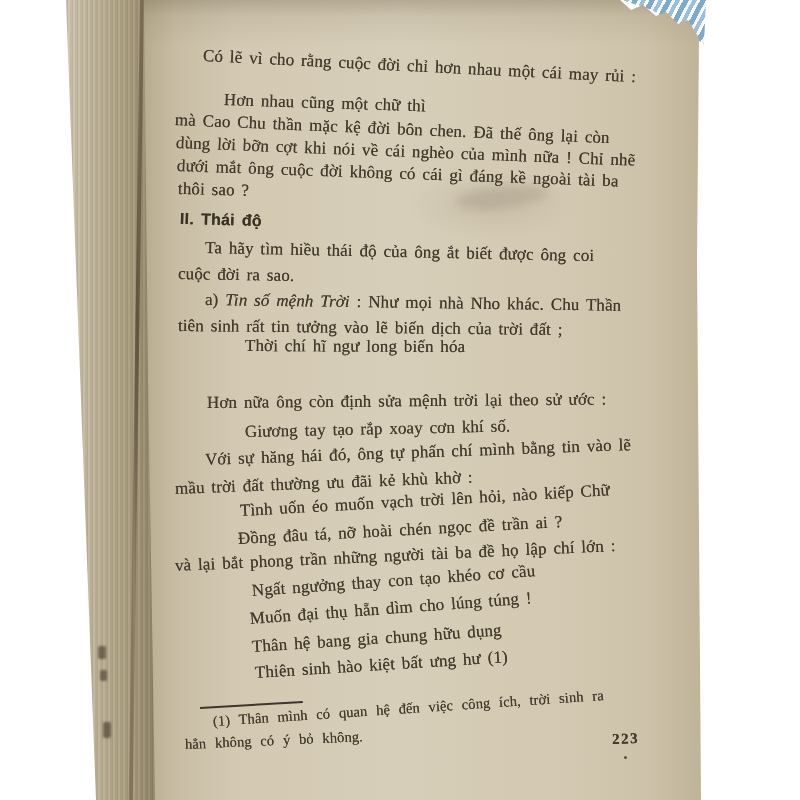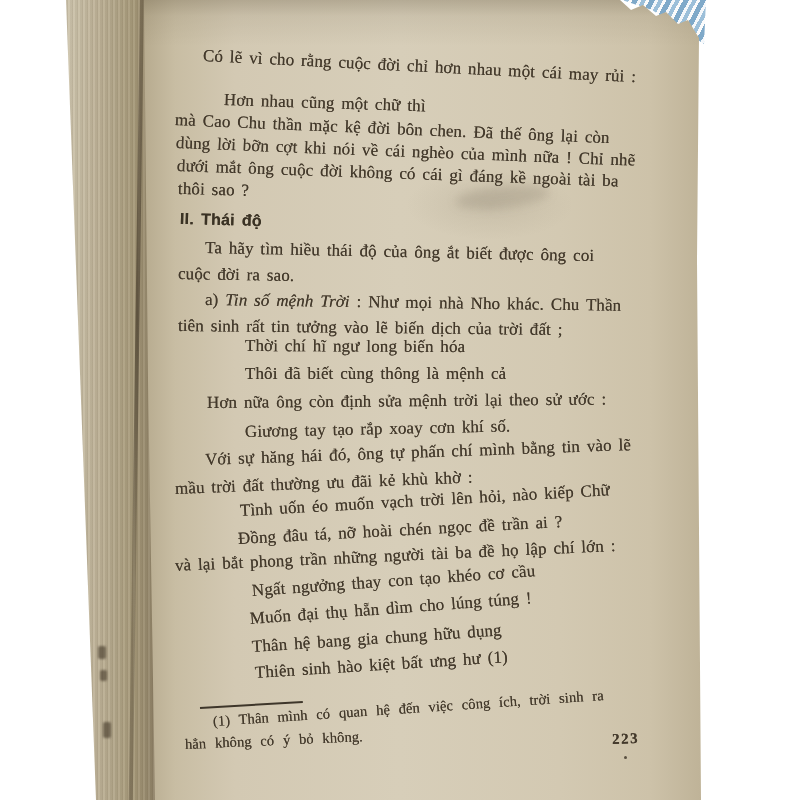--- a/index.html
+++ b/index.html
@@ -104,21 +104,20 @@
 
   <div class="tl heading" style="left:180px;top:210px;transform:rotate(1.5deg);">II. Thái độ</div>
 
   <div class="tl" style="left:205px;top:238px;transform:rotate(1.2deg);">Ta hãy tìm hiều thái độ của ông ắt biết được ông coi</div>
   <div class="tl" style="left:178px;top:264px;transform:rotate(1deg);">cuộc đời ra sao.</div>
 
   <div class="tl" style="left:205px;top:290px;transform:rotate(0.8deg);"><span>a) </span><span class="it">Tin số mệnh Trời</span><span> : Như mọi nhà Nho khác. Chu Thần</span></div>
   <div class="tl" style="left:178px;top:316px;transform:rotate(0.6deg);">tiên sinh rất tin tưởng vào lẽ biến dịch của trời đất ;</div>
 
   <div class="tl" style="left:245px;top:336px;transform:rotate(0.3deg);">Thời chí hĩ ngư long biến hóa</div>
-  <div class="tl" style="left:245px;top:364px;">Thôi đã biết cùng thông là mệnh cả</div>
 
   <div class="tl" style="left:207px;top:393px;transform:rotate(-0.5deg);">Hơn nữa ông còn định sửa mệnh trời lại theo sử ước :</div>
   <div class="tl" style="left:245px;top:422px;transform:rotate(-1.2deg);">Giương tay tạo rắp xoay cơn khí số.</div>
 
   <div class="tl" style="left:205px;top:450px;transform:rotate(-2deg);">Với sự hăng hái đó, ông tự phấn chí mình bằng tin vào lẽ</div>
   <div class="tl" style="left:175px;top:479px;transform:rotate(-2.2deg);">mầu trời đất thường ưu đãi kẻ khù khờ :</div>
 
   <div class="tl" style="left:240px;top:501px;transform:rotate(-3.2deg);">Tình uốn éo  muốn vạch trời lên hỏi, nào kiếp Chữ</div>
   <div class="tl" style="left:238px;top:529px;transform:rotate(-3deg);">Đồng đâu tá, nỡ hoài chén ngọc đề trần ai ?</div>
 

